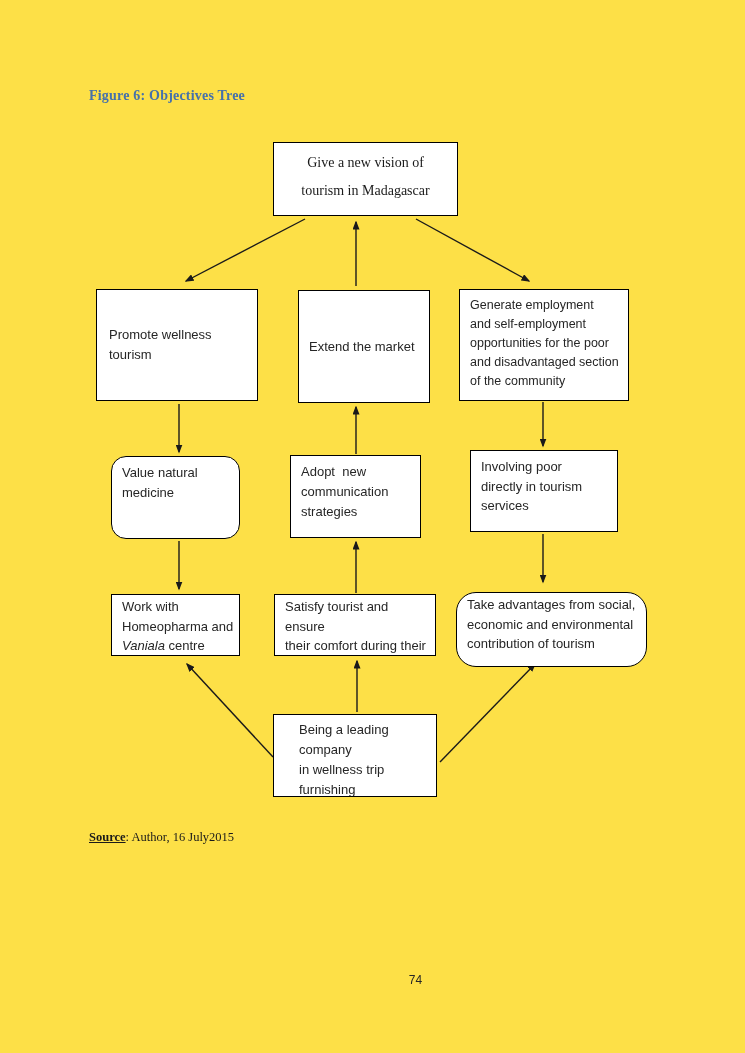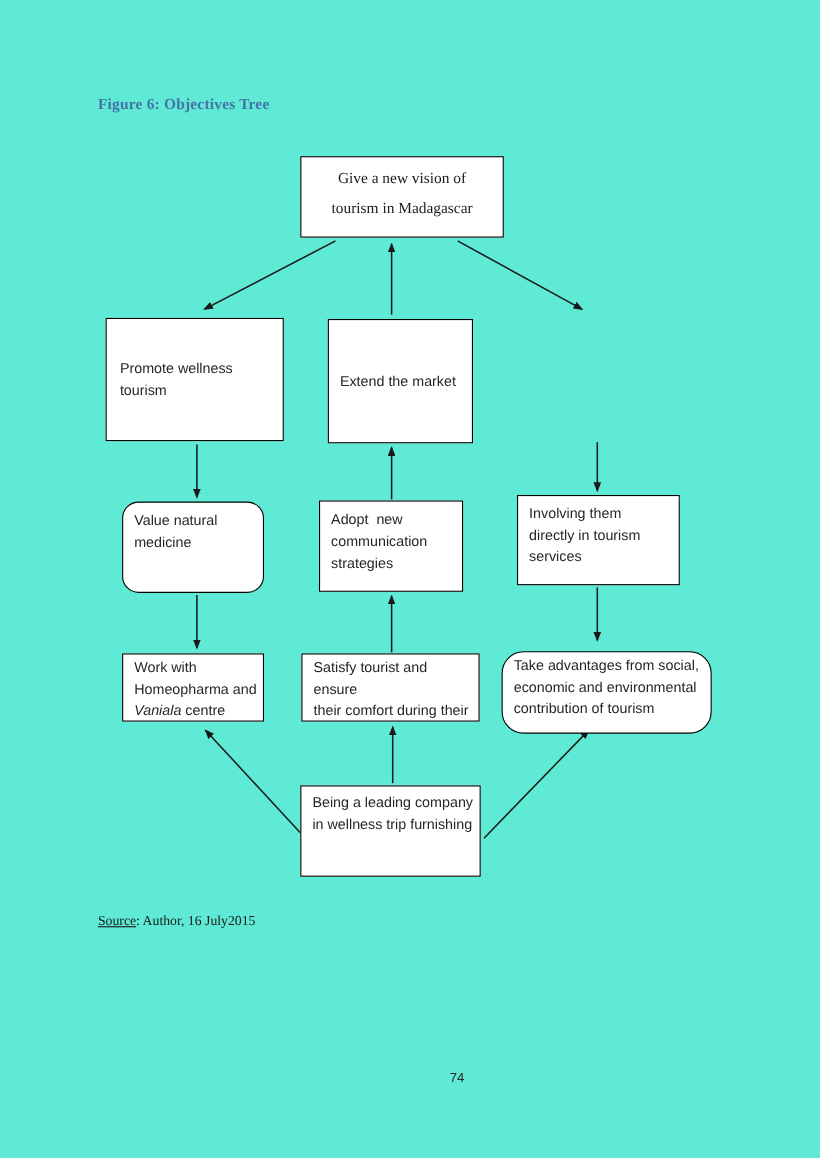--- a/index.html
+++ b/index.html
@@ -1,20 +1,20 @@
 <!DOCTYPE html>
 <html><head>
 <meta charset="utf-8">
 <style>
   html,body{margin:0;padding:0;background:#e8e8e8;}
   .page{
     position:relative;
     width:745px;height:1053px;
     margin:0 auto;
-    background:#5eead4;
+    background:#fde047;
     font-family:"Liberation Sans",sans-serif;
     overflow:hidden;
   }
   .fig-title{
     position:absolute;left:89px;top:88px;margin:0;
     font:bold 14px "Liberation Serif",serif;
     color:#4671aa;
     letter-spacing:.2px;
   }
   .arrows{position:absolute;left:0;top:0;pointer-events:none;}
@@ -36,27 +36,27 @@
   }
   .promote{left:96px;top:289px;width:162px;height:112px;display:flex;align-items:center;padding-left:12px;line-height:20px;}
   .extend{left:298px;top:290px;width:132px;height:113px;display:flex;align-items:center;padding-left:10px;}
   .generate{left:459px;top:289px;width:170px;height:112px;padding:6px 4px 0 10px;line-height:19px;font-size:12.5px;}
   .value{left:111px;top:456px;width:129px;height:83px;padding:6px 4px 0 10px;line-height:20px;border-radius:15px;}
   .adopt{left:290px;top:455px;width:131px;height:83px;padding:6px 4px 0 10px;line-height:20px;}
   .involve{left:470px;top:450px;width:148px;height:82px;padding:6px 4px 0 10px;line-height:19.5px;}
   .work{left:111px;top:594px;width:129px;height:62px;padding:2px 4px 0 10px;line-height:19.5px;}
   .satisfy{left:274px;top:594px;width:162px;height:62px;padding:2px 4px 0 10px;line-height:19.5px;}
   .take{left:456px;top:592px;width:191px;height:75px;padding:2px 4px 0 10px;line-height:19.5px;border-radius:20px;}
-  .being{left:273px;top:714px;width:164px;height:83px;padding:5px 4px 0 10px;line-height:20px;}
+  .being{left:273px;top:714px;width:164px;height:83px;padding:5px 4px 0 25px;line-height:20px;}
   .work em{}
   .source{
     position:absolute;left:89px;top:830px;margin:0;
     font:12.5px "Liberation Serif",serif;color:#1a1a1a;
   }
-  .src-label{font-weight:normal;text-decoration:underline;}
+  .src-label{font-weight:bold;text-decoration:underline;}
   .pagenum{
     position:absolute;left:0;top:973px;width:745px;
     text-align:center;font-size:12px;color:#262626;margin-left:43px;
   }
 </style>
 </head>
 <body>
 
 <div class="page">
 
@@ -83,27 +83,32 @@
       <line x1="440" y1="762" x2="535" y2="664" marker-end="url(#ah)"></line>
     </g>
   </svg>
 
   <div class="box promote">Promote wellness
 tourism</div>
 
   <div class="box root">Give a new vision of
 tourism in Madagascar</div>
   <div class="box extend">Extend the market</div>
+  <div class="box generate">Generate employment
+and self-employment
+opportunities for the poor
+and disadvantaged section
+of the community</div>
 
   <div class="box value">Value natural
 medicine</div>
   <div class="box adopt">Adopt  new
 communication
 strategies</div>
-  <div class="box involve">Involving them
+  <div class="box involve">Involving poor
 directly in tourism
 services</div>
 
   <div class="box work"><span>Work with
 Homeopharma and
 </span><em>Vaniala</em><span> centre</span></div>
   <div class="box satisfy">Satisfy tourist and ensure
 their comfort during their
 trip</div>
   <div class="box take">Take advantages from social,

